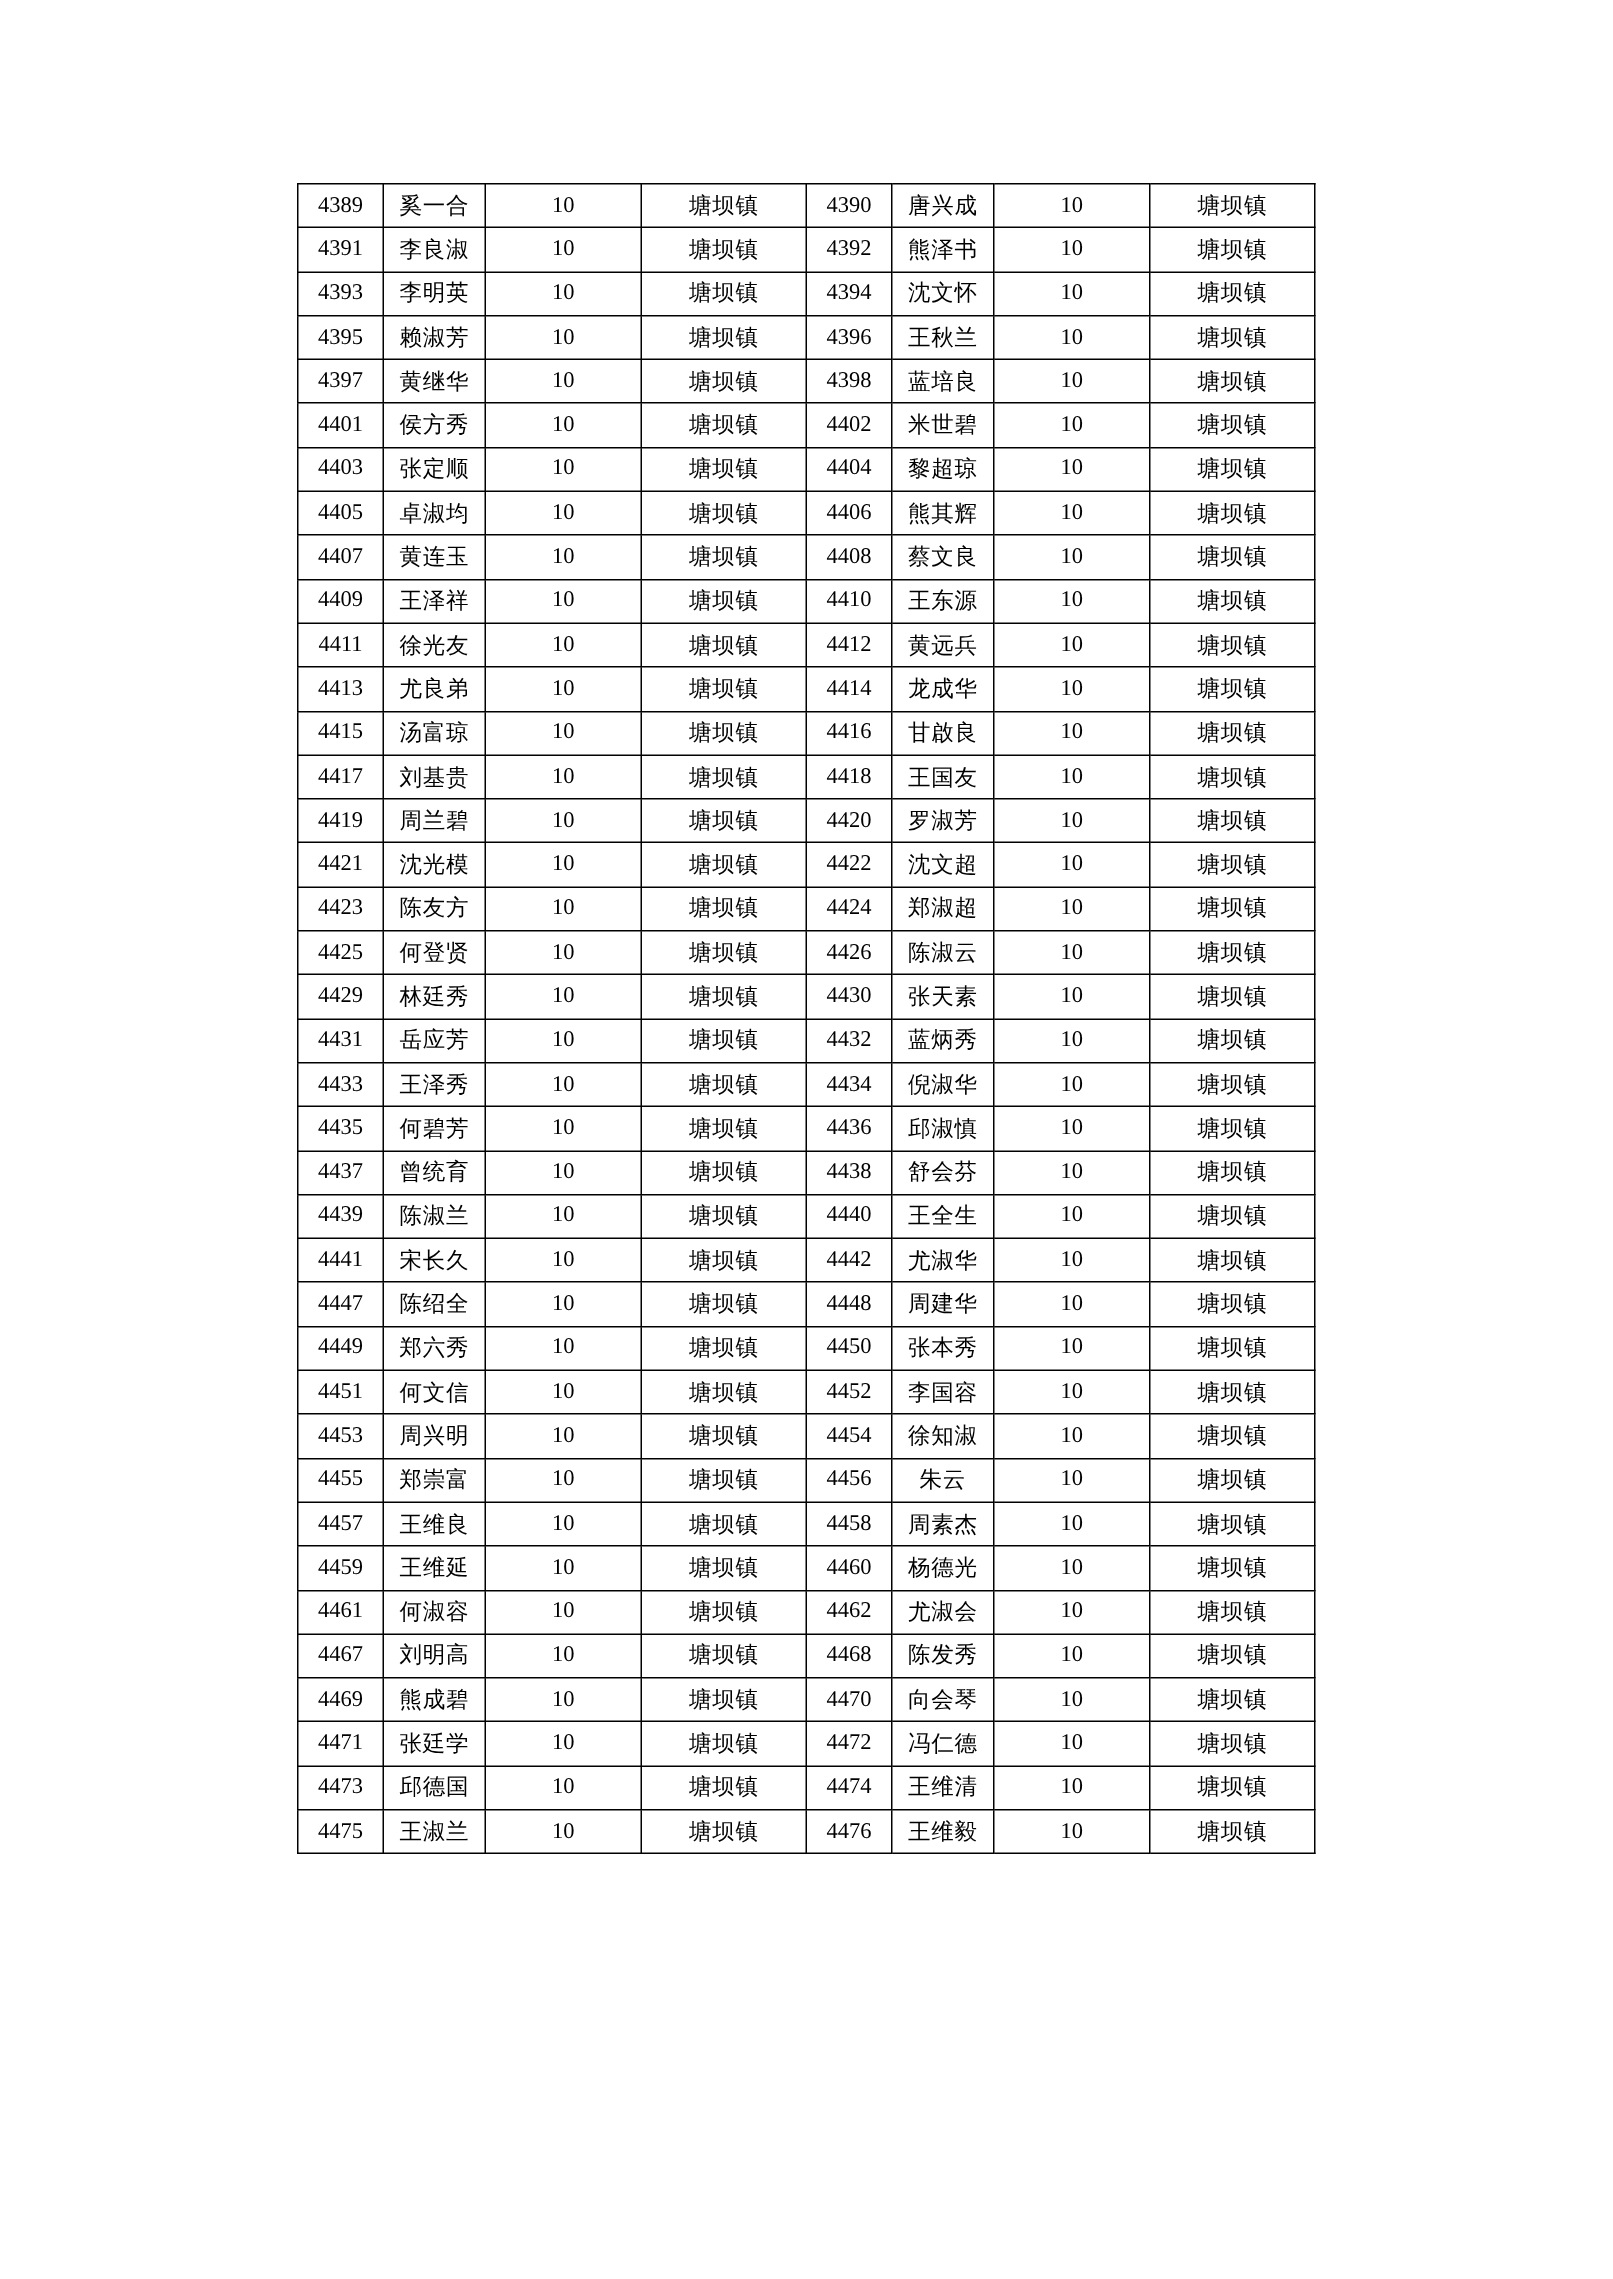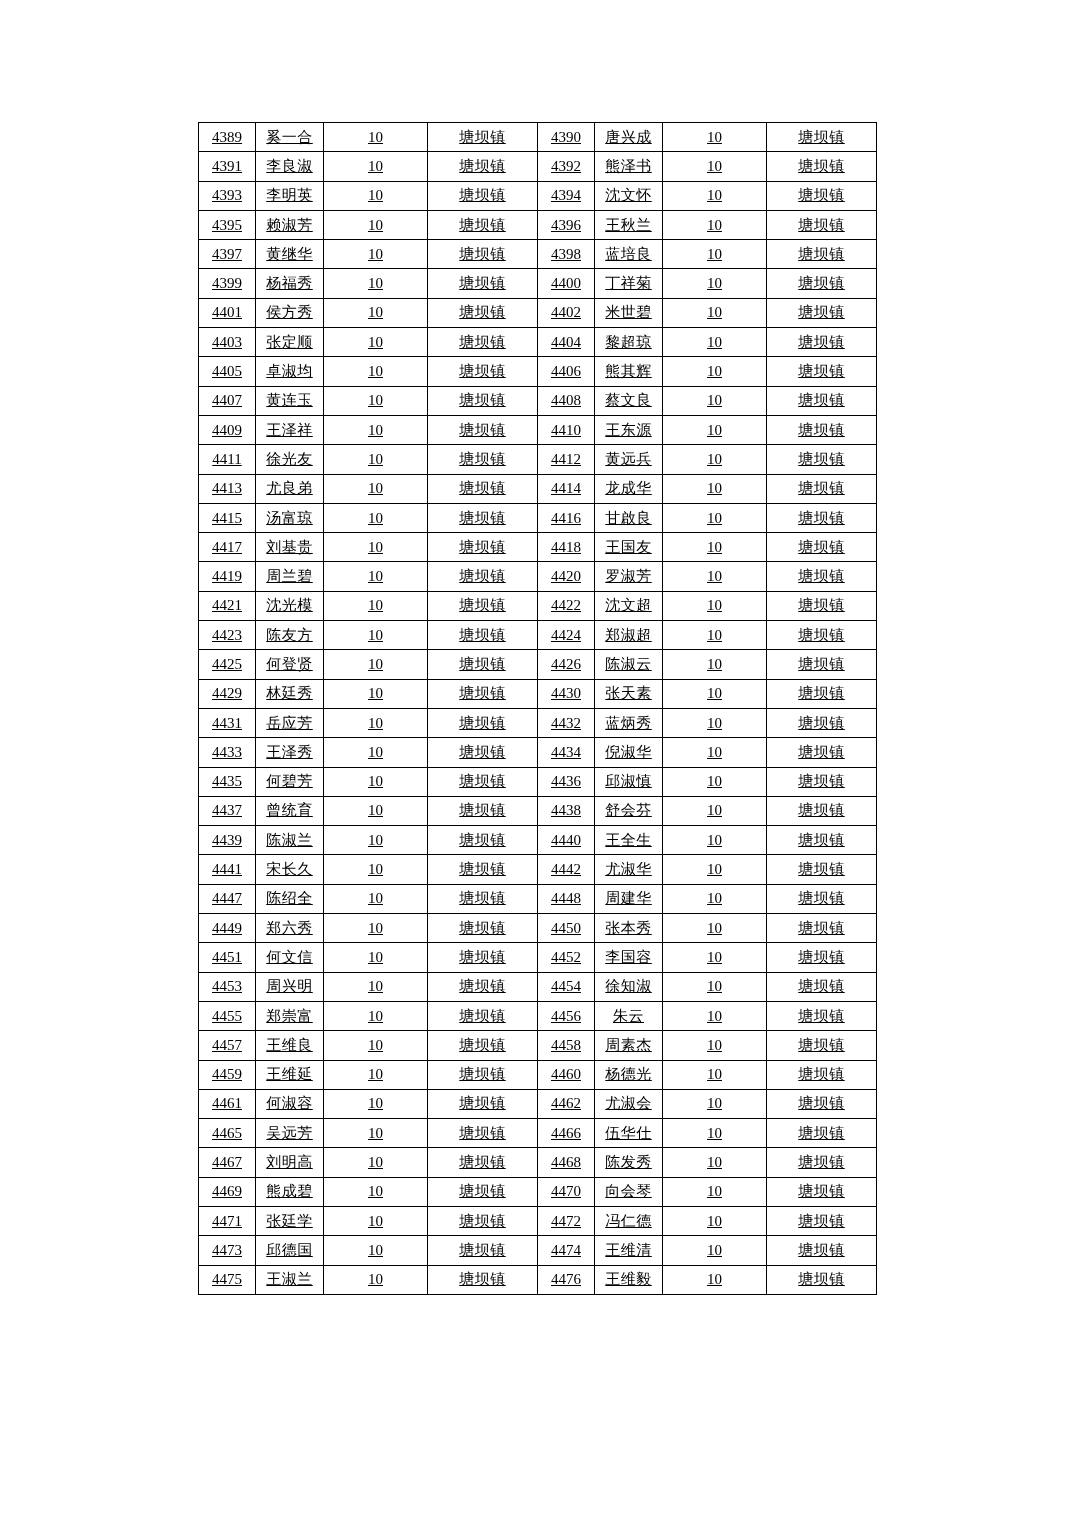--- a/index.html
+++ b/index.html
@@ -17,21 +17,20 @@
     position: relative;
     width: 1075px;
     height: 1519px;
     box-sizing: border-box;
     padding: 122px 0 0 0;
   }
   .table-wrap {
     width: 678px;
     margin: 0 auto;
     margin-left: 198px;
-    text-decoration: underline;
   }
   table.roster {
     border-collapse: collapse;
     table-layout: fixed;
     width: 678px;
   }
   table.roster td {
     border: 1px solid #000000;
     height: 28.3px;
     padding: 0;
@@ -113,30 +112,20 @@
             <td class="id">4397</td>
             <td class="name">黄继华</td>
             <td class="num">10</td>
             <td class="town">塘坝镇</td>
             <td class="id">4398</td>
             <td class="name">蓝培良</td>
             <td class="num">10</td>
             <td class="town">塘坝镇</td>
           </tr>
           <tr>
-            <td class="id">4399</td>
-            <td class="name">杨福秀</td>
-            <td class="num">10</td>
-            <td class="town">塘坝镇</td>
-            <td class="id">4400</td>
-            <td class="name">丁祥菊</td>
-            <td class="num">10</td>
-            <td class="town">塘坝镇</td>
-          </tr>
-          <tr>
             <td class="id">4401</td>
             <td class="name">侯方秀</td>
             <td class="num">10</td>
             <td class="town">塘坝镇</td>
             <td class="id">4402</td>
             <td class="name">米世碧</td>
             <td class="num">10</td>
             <td class="town">塘坝镇</td>
           </tr>
           <tr>
@@ -399,30 +388,20 @@
             <td class="num">10</td>
             <td class="town">塘坝镇</td>
           </tr>
           <tr>
             <td class="id">4461</td>
             <td class="name">何淑容</td>
             <td class="num">10</td>
             <td class="town">塘坝镇</td>
             <td class="id">4462</td>
             <td class="name">尤淑会</td>
-            <td class="num">10</td>
-            <td class="town">塘坝镇</td>
-          </tr>
-          <tr>
-            <td class="id">4465</td>
-            <td class="name">吴远芳</td>
-            <td class="num">10</td>
-            <td class="town">塘坝镇</td>
-            <td class="id">4466</td>
-            <td class="name">伍华仕</td>
             <td class="num">10</td>
             <td class="town">塘坝镇</td>
           </tr>
           <tr>
             <td class="id">4467</td>
             <td class="name">刘明高</td>
             <td class="num">10</td>
             <td class="town">塘坝镇</td>
             <td class="id">4468</td>
             <td class="name">陈发秀</td>

